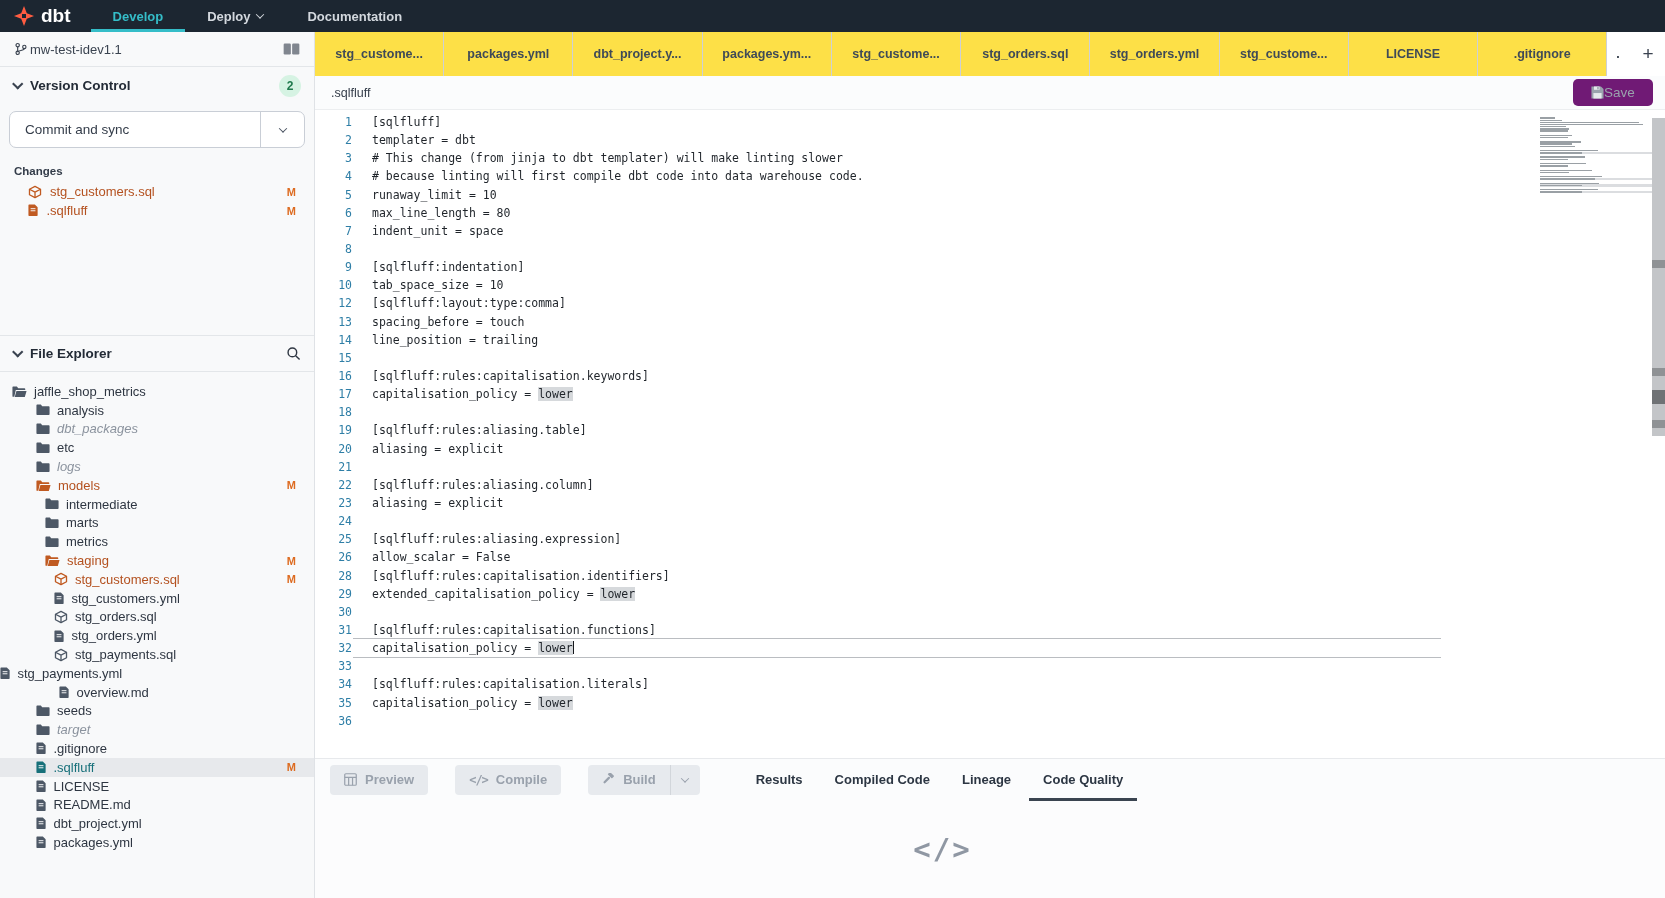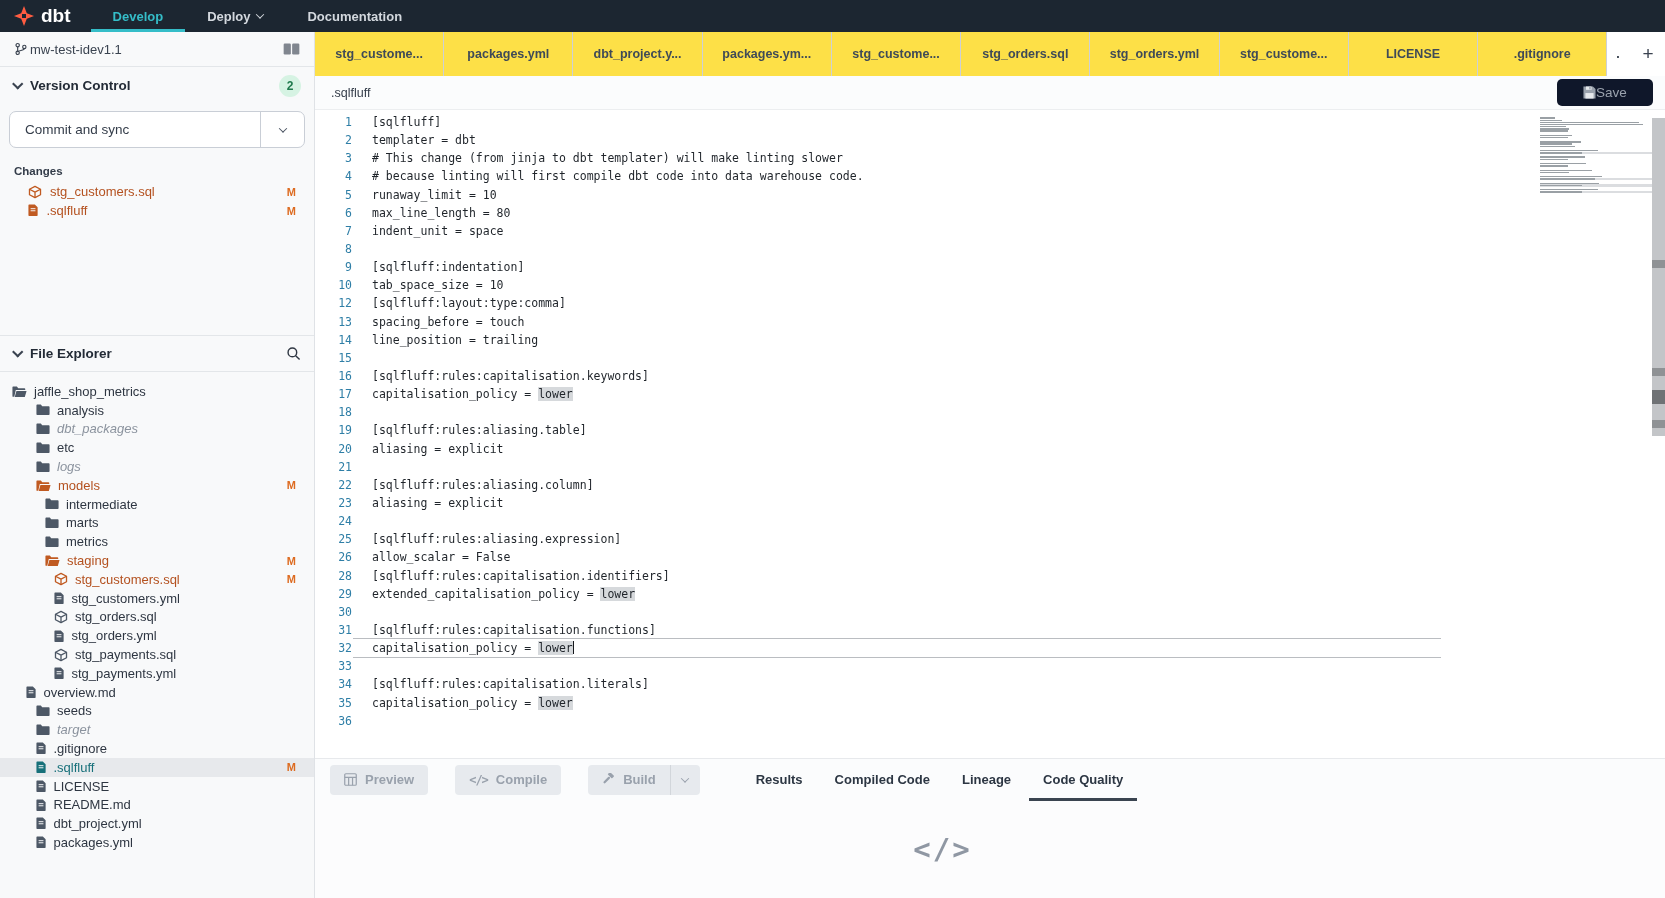--- a/index.html
+++ b/index.html
@@ -58,21 +58,21 @@
   
   .tabbar{height:44px;background:#fde047;display:flex;align-items:stretch}
   .tab{width:130.2px;display:flex;align-items:center;justify-content:center;font-size:12.5px;font-weight:600;color:#3f4a57;border-right:1px solid #cdd0d5;white-space:nowrap;overflow:hidden;cursor:pointer}
   .tab.partial{width:24px;background:#fff;border-right:none;justify-content:flex-start;padding-left:9px;color:#333c49}
   .tab-plus{width:34px;display:flex;align-items:center;justify-content:center;font-size:19px;color:#3a4350;background:#fff;cursor:pointer}
   .tab-fill{flex:1;background:#fff}
 
   
   .editor-bar{height:34px;background:#fbfcfd;display:flex;align-items:center;padding:0 12px 0 16px;border-bottom:1px solid #eceef0}
   .filename{font-size:12.5px;color:#333c49}
-  .save-btn{margin-left:auto;height:27px;width:96px;background:#0f172a;border-radius:5px;display:flex;align-items:center;justify-content:center;gap:0;color:#9aa2ad;font-size:13.5px;cursor:default}
+  .save-btn{margin-left:auto;height:27px;width:80px;background:#701a75;border-radius:5px;display:flex;align-items:center;justify-content:center;gap:0;color:#9aa2ad;font-size:13.5px;cursor:default}
 
   
   .editor{flex:1;position:relative;background:#fff;overflow:hidden}
   .code{padding-top:3px;font-family:"DejaVu Sans Mono",monospace;font-size:11.5px;line-height:18.15px;color:#1f242a}
   .cl{height:18.15px;display:flex;position:relative;white-space:pre}
   .cl .num{width:37px;text-align:right;color:#2e7ea6;flex:none}
   .cl .ct{margin-left:20px}
   .hl{background:#d6d9dc}
   .cl.current::before{content:'';position:absolute;left:38px;width:1088px;top:-1px;bottom:-1px;border-top:1px solid #babdc1;border-bottom:1px solid #babdc1;pointer-events:none}
   .cursor{display:inline-block;width:0;height:13px;border-left:1.5px solid #15181c;vertical-align:-2px}
@@ -316,30 +316,30 @@
           </div>
           <div class="tree-row" style="padding-left:54px">
             <span class="ic">
               <svg viewBox="0 0 16 16" width="14" height="14" fill="none" stroke="currentColor" stroke-width="1.5" stroke-linejoin="round">
                 <path d="M8 1.5 14.3 4.9v6.2L8 14.5 1.7 11.1V4.9Z"></path>
                 <path d="M1.7 4.9 8 8.2l6.3-3.3M8 8.2v6.3"></path>
               </svg>
             </span>
             <span class="lbl">stg_payments.sql</span>
           </div>
-          <div class="tree-row" style="padding-left:54px">
+          <div class="tree-row" style="">
             <span class="ic">
               <svg viewBox="0 0 12 14" width="10.5" height="12.5">
                 <path fill="currentColor" d="M1.2.5h6.6L11 3.7v9.1c0 .4-.3.7-.7.7H1.2c-.4 0-.7-.3-.7-.7V1.2c0-.4.3-.7.7-.7Z"></path>
                 <path stroke="#f8f9fa" stroke-width="1.1" d="M3 5.2h5.5M3 7.6h5.5" fill="none"></path>
               </svg>
             </span>
             <span class="lbl">stg_payments.yml</span>
           </div>
-          <div class="tree-row" style="padding-left:26px">
+          <div class="tree-row" style="padding-left:59px">
             <span class="ic">
               <svg viewBox="0 0 12 14" width="10.5" height="12.5">
                 <path fill="currentColor" d="M1.2.5h6.6L11 3.7v9.1c0 .4-.3.7-.7.7H1.2c-.4 0-.7-.3-.7-.7V1.2c0-.4.3-.7.7-.7Z"></path>
                 <path stroke="#f8f9fa" stroke-width="1.1" d="M3 5.2h5.5M3 7.6h5.5" fill="none"></path>
               </svg>
             </span>
             <span class="lbl">overview.md</span>
           </div>
           <div class="tree-row" style="padding-left:36px">
             <span class="ic">

